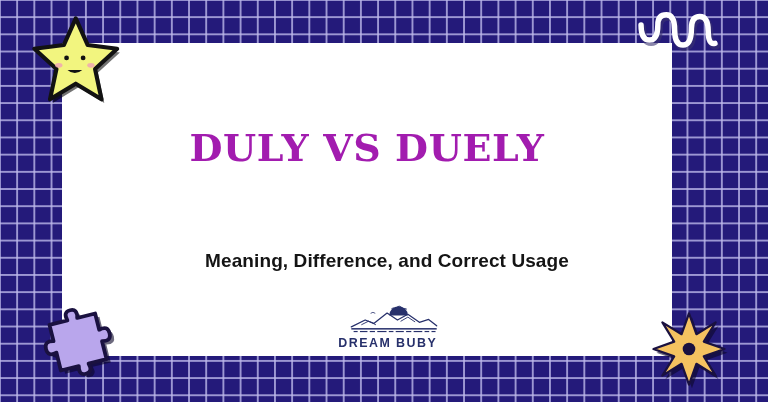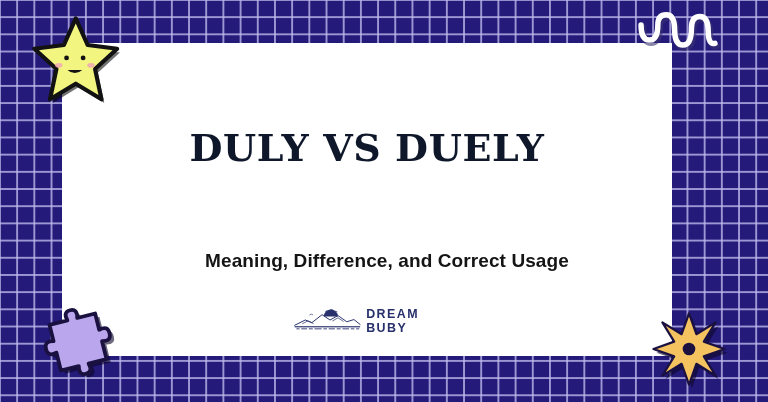--- a/index.html
+++ b/index.html
@@ -56,21 +56,21 @@
   .title {
     position: absolute;
     left: 0;
     right: 0;
     top: 86px;
     text-align: center;
     font-family: "DejaVu Serif", "Liberation Serif", serif;
     font-weight: 700;
     font-size: 38px;
     letter-spacing: 0.6px;
-    color: #0f172a;
+    color: #a21caf;
     line-height: 1;
   }
 
   .subtitle {
     position: absolute;
     left: 0;
     right: 0;
     top: 208px;
     text-align: center;
     font-family: "Liberation Sans", sans-serif;
@@ -83,21 +83,22 @@
   }
 
   
   .logo {
     position: absolute;
     left: 50%;
     transform: translateX(-50%);
     top: 262px;
     width: 150px;
     display: flex;
-    align-items: center;
+    flex-direction: column;
+    align-items: flex-end;
   }
   .logo-mark {
     width: 96px;
     height: 30px;
     display: block;
   }
   .logo-word {
     margin-top: 1px;
     font-family: "Liberation Sans", sans-serif;
     font-weight: 700;

